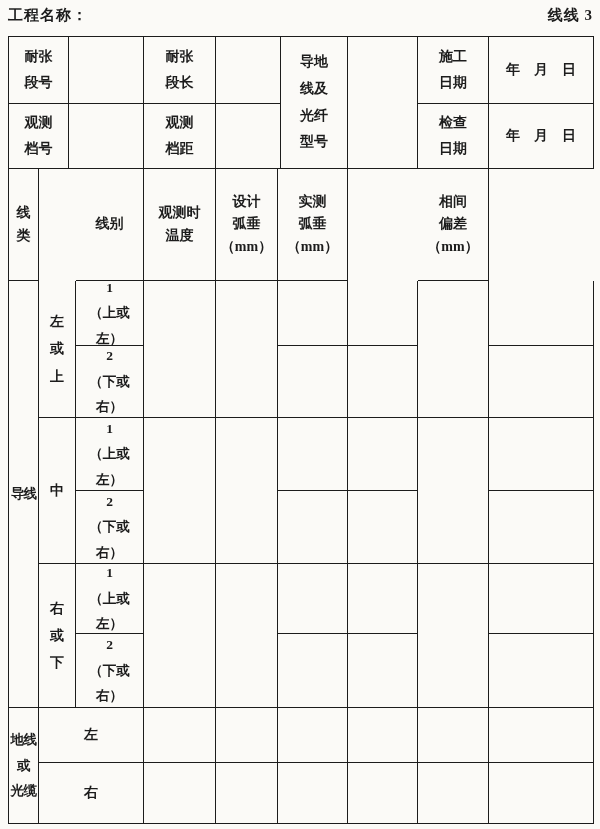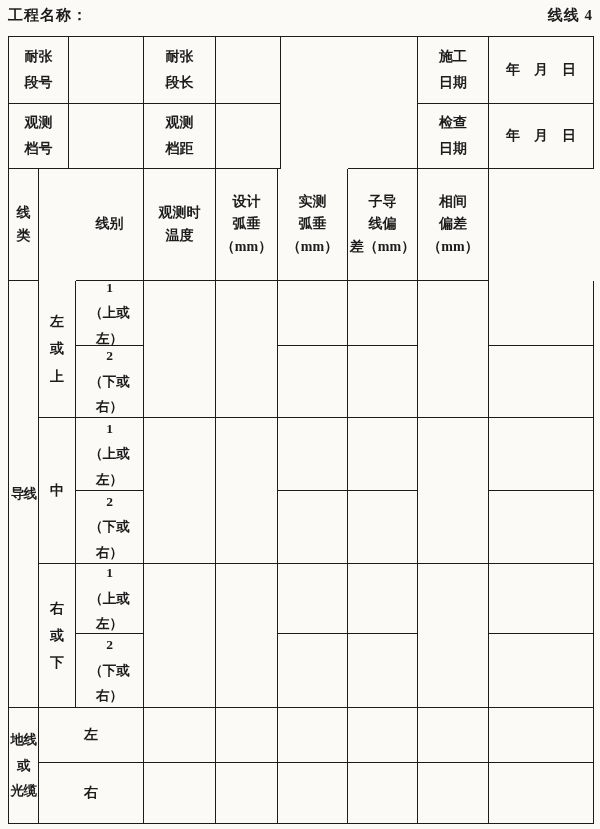--- a/index.html
+++ b/index.html
@@ -49,31 +49,35 @@
   .gnd{line-height:1.9;letter-spacing:-0.5px;font-size:13.5px;}
   .date{letter-spacing:0;}
 </style>
 </head>
 <body>
 
 <div class="page">
 
   <div class="titlebar">
     <span>工程名称：</span>
-    <span>线线 4</span>
+    <span>线线 3</span>
   </div>
 
   <div class="grid">
 
     <div class="c lbl" style="grid-area:1/1/2/3">耐张
 段号</div>
     <div class="c" style="grid-area:1/3/2/5"></div>
     <div class="c lbl" style="grid-area:1/5/2/6">耐张
 段长</div>
     <div class="c" style="grid-area:1/6/2/8"></div>
+    <div class="c mid" style="grid-area:1/8/3/9">导地
+线及
+光纤
+型号</div>
     <div class="c" style="grid-area:1/9/3/10"></div>
     <div class="c lbl" style="grid-area:1/10/2/11">施工
 日期</div>
     <div class="c date" style="grid-area:1/11/2/12">年　月　日</div>
 
     <div class="c lbl" style="grid-area:2/1/3/3">观测
 档号</div>
     <div class="c" style="grid-area:2/3/3/5"></div>
     <div class="c lbl" style="grid-area:2/5/3/6">观测
 档距</div>
@@ -86,23 +90,20 @@
 类</div>
     <div class="c hd" style="grid-area:3/5/4/6">观测时
 温度</div>
     <div class="c hd" style="grid-area:3/4/4/5">线别</div>
     <div class="c hd" style="grid-area:3/6/4/7">设计
 弧垂
 （mm）</div>
     <div class="c hd" style="grid-area:3/7/4/9">实测
 弧垂
 （mm）</div>
-    <div class="c hd" style="grid-area:3/9/4/10">子导
-线偏
-差（mm）</div>
     <div class="c hd" style="grid-area:3/10/4/11">相间
 偏差
 （mm）</div>
 
     <div class="c squeeze" style="grid-area:4/1/10/2">导线</div>
     <div class="c phase" style="grid-area:4/2/6/4">左
 或
 上</div>
     <div class="c linecell" style="grid-area:4/4/5/5">1
 （上或左）</div>

